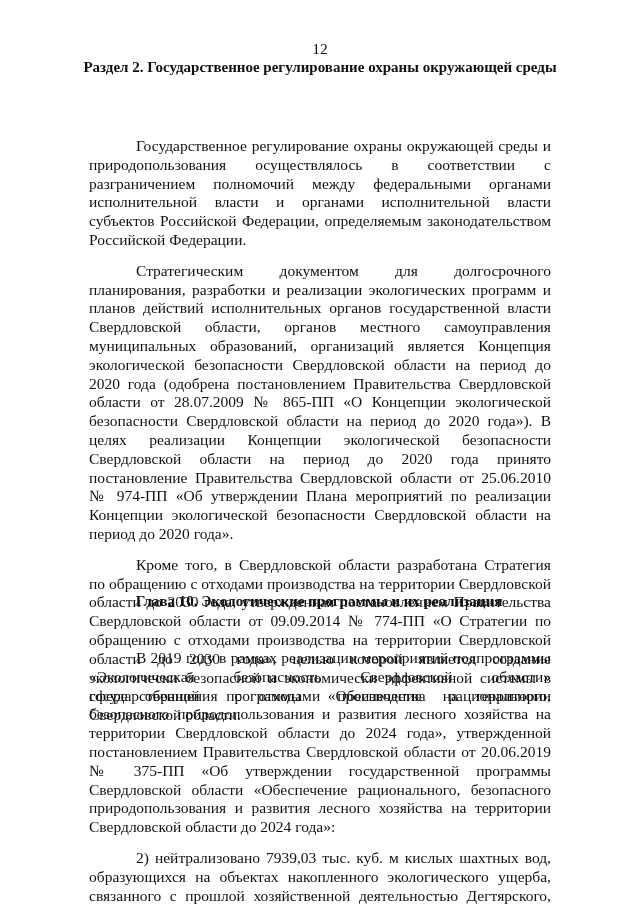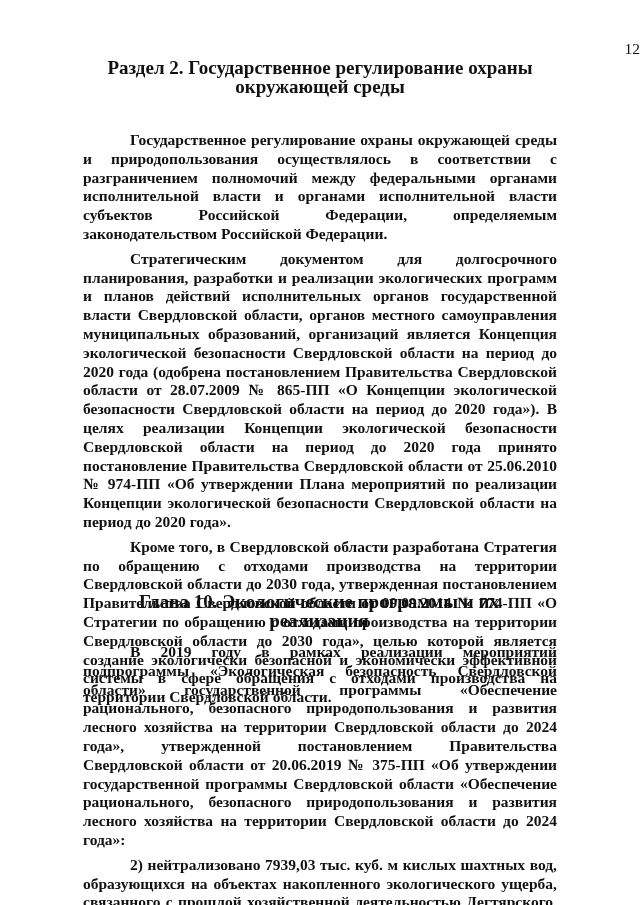--- a/index.html
+++ b/index.html
@@ -3,34 +3,34 @@
 <meta charset="utf-8">
 <style>
   html, body { margin: 0; padding: 0; background: #ffffff; }
   body {
     width: 640px; height: 905px; position: relative; overflow: hidden;
     font-family: "Liberation Serif", "DejaVu Serif", serif;
     color: #111111;
   }
   .page-number {
     position: absolute; top: 40px; left: 0; width: 640px;
-    text-align: right; font-size: 15.5px; line-height: 18px;
+    text-align: center; font-size: 15.5px; line-height: 18px;
   }
   .heading {
     position: absolute; left: 88px; width: 462px;
-    text-align: center; font-weight: bold; font-size: 19px; line-height: 19px;
+    text-align: center; font-weight: bold; font-size: 15px; line-height: 19px;
   }
   .h-section { top: 58px; left: 80px; width: 480px; }
   .h-chapter { top: 592px; }
   .body-block {
     position: absolute; left: 77px; width: 486px;
     font-size: 15.5px; line-height: 18.8px;
     text-align: justify; hyphens: none;
   }
-  .body-block p { margin: 6px; text-indent: 47px; font-weight: bold; }
+  .body-block p { margin: 12px; text-indent: 47px; }
   .b1 { top: 125px; }
   .b2 { top: 637px; }
 </style>
 </head>
 <body>
 
 <div class="page-number">12</div>
 
 <div class="heading h-section">
   <div>Раздел 2. Государственное регулирование охраны окружающей среды</div>

